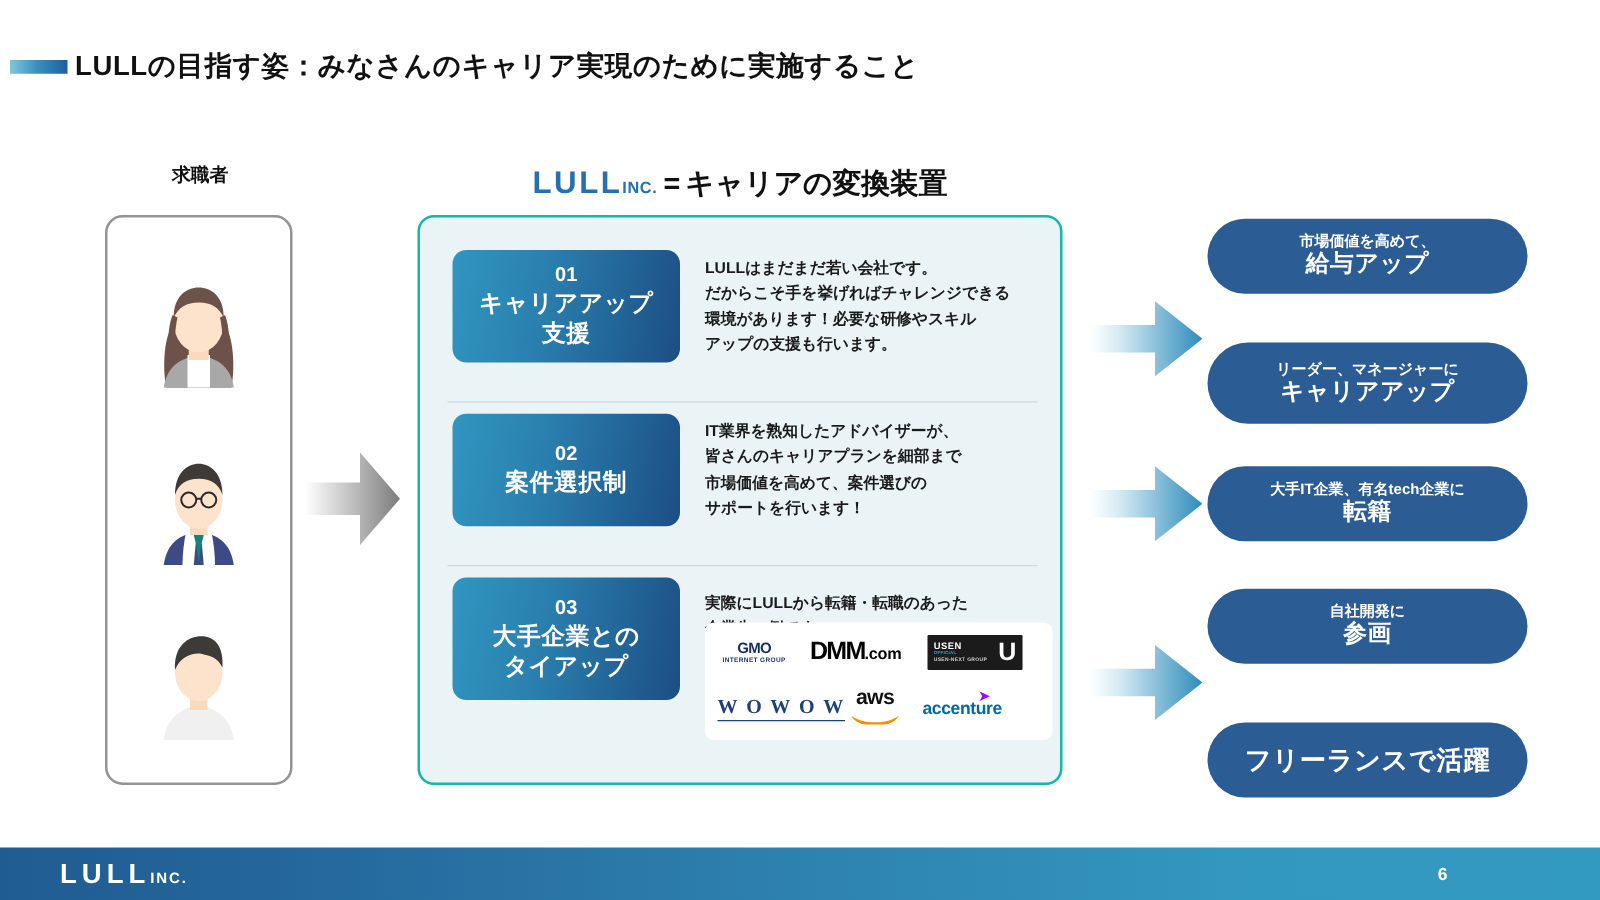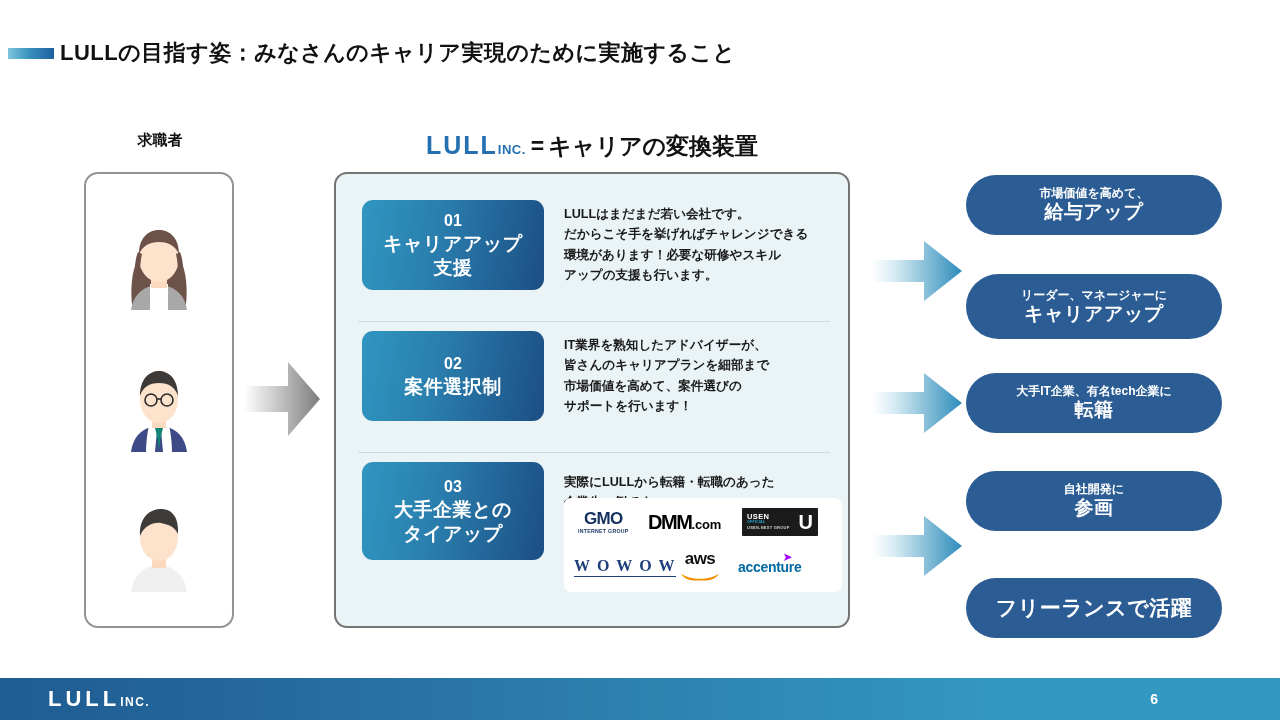--- a/index.html
+++ b/index.html
@@ -51,21 +51,21 @@
     font-size: 13px; font-weight: bold; color: #2470b0; letter-spacing: 0.5px;
   }
   #center-header .eq {
     font-size: 23px; font-weight: bold; color: #111; margin-left: 5px;
   }
   #center-header .phrase {
     font-size: 23px; font-weight: bold; color: #111; margin-left: 4px;
   }
   #center-panel {
     position: absolute; left: 334px; top: 172px; width: 516px; height: 456px;
-    background: #eaf3f6; border: 2px solid #737373; border-radius: 13px;
+    background: #eaf3f6; border: 2px solid #14b8a6; border-radius: 13px;
   }
   .row { position: absolute; left: 0; width: 100%; }
   #row-1 { top: 16px; height: 130px; }
   #row-2 { top: 147px; height: 130px; }
   #row-3 { top: 278px; height: 160px; }
   .divider {
     position: absolute; left: 22px; width: 472px; height: 1px; background: #cfd9dc;
   }
   #div-1 { top: 147px; }
   #div-2 { top: 278px; }
@@ -96,21 +96,21 @@
     background: #ffffff; border-radius: 7px;
   }
   .logo-row { position: absolute; left: 0; width: 100%; height: 47px; }
   #logo-row-1 { top: 0; }
   #logo-row-2 { top: 45px; }
   .logo { position: absolute; top: 50%; transform: translateY(-50%); }
 
   
   #logo-gmo { left: 14px; text-align: center; }
   #logo-gmo .gmo-main {
-    font-size: 17px; font-weight: bold; color: #13305e; letter-spacing: -0.6px;
+    font-size: 12px; font-weight: bold; color: #13305e; letter-spacing: -0.6px;
     line-height: 1;
   }
   #logo-gmo .gmo-sub {
     font-size: 5.2px; font-weight: bold; color: #13305e; letter-spacing: 0.3px;
     margin-top: 1px;
   }
   
   #logo-dmm { left: 84px; font-size: 20px; font-weight: bold; color: #000; letter-spacing: -1.4px; }
   #logo-dmm .dot { font-size: 13px; letter-spacing: -0.2px; font-weight: bold; }
   

